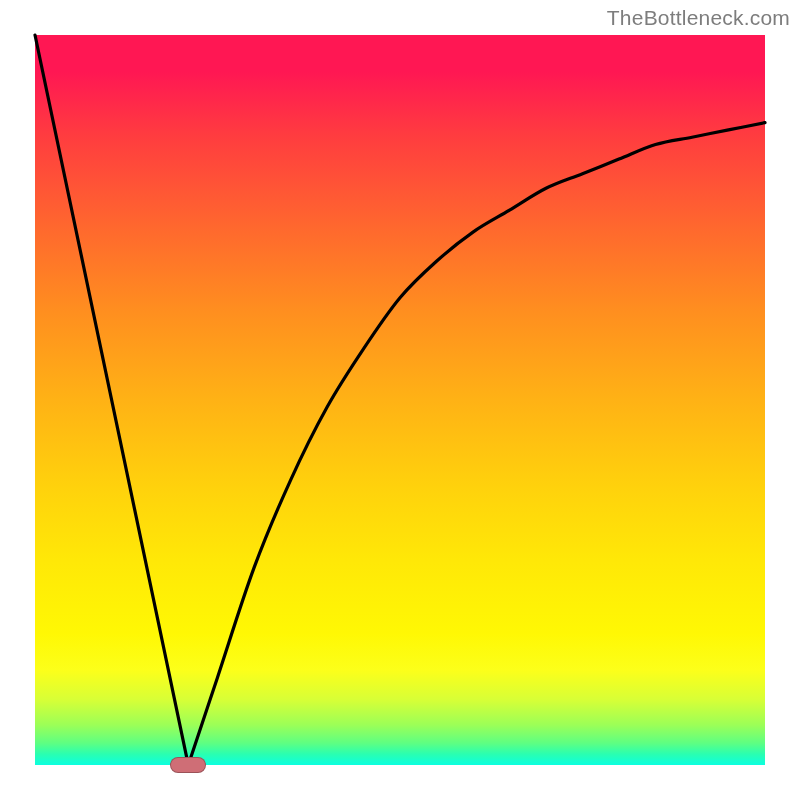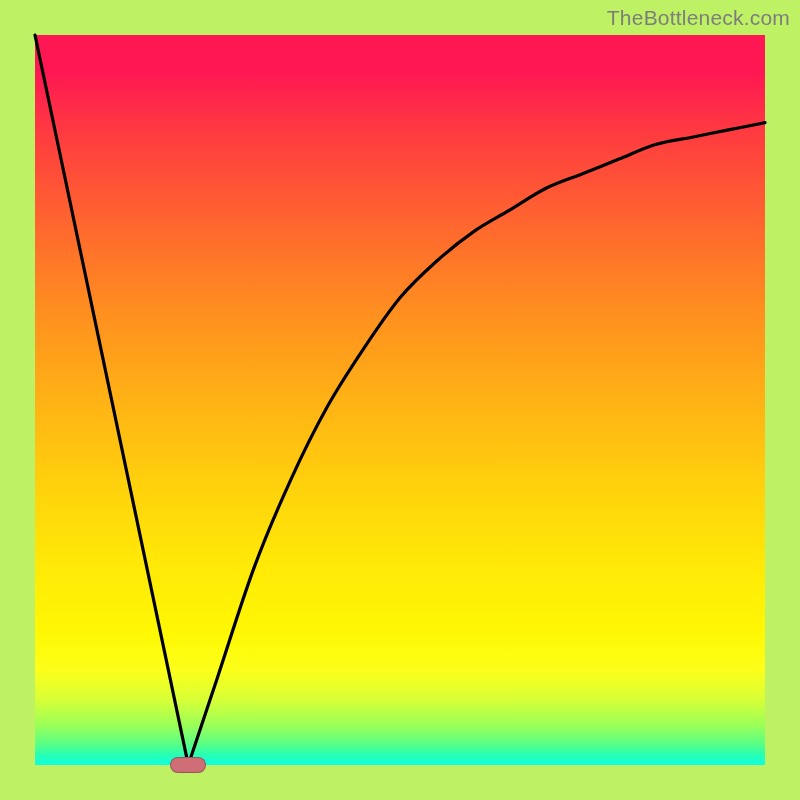--- a/index.html
+++ b/index.html
@@ -8,21 +8,21 @@
     width: 800px;
     height: 800px;
     overflow: hidden;
     background: #000;
     font-family: Arial, Helvetica, sans-serif;
   }
   .frame {
     position: relative;
     width: 800px;
     height: 800px;
-    background: #bef264;
+    background: #ffffff;
   }
   .plot-area {
     position: absolute;
     left: 35px;
     top: 35px;
     width: 730px;
     height: 730px;
     background: linear-gradient(to bottom,
       #ff1753 0%,
       #ff1753 5%,

